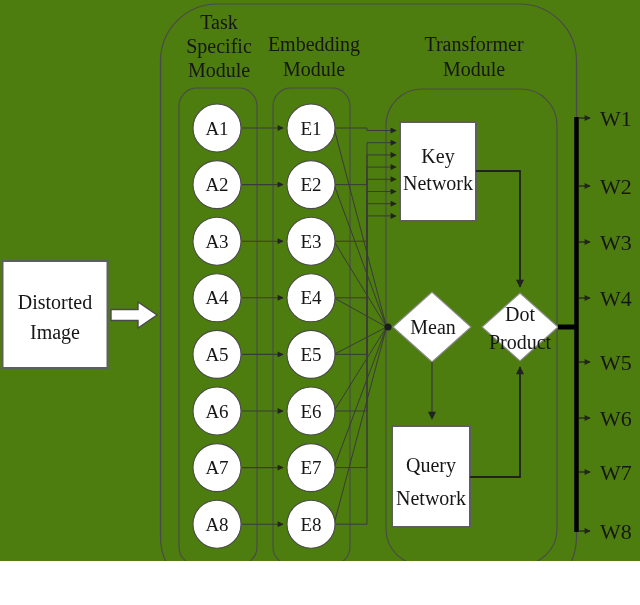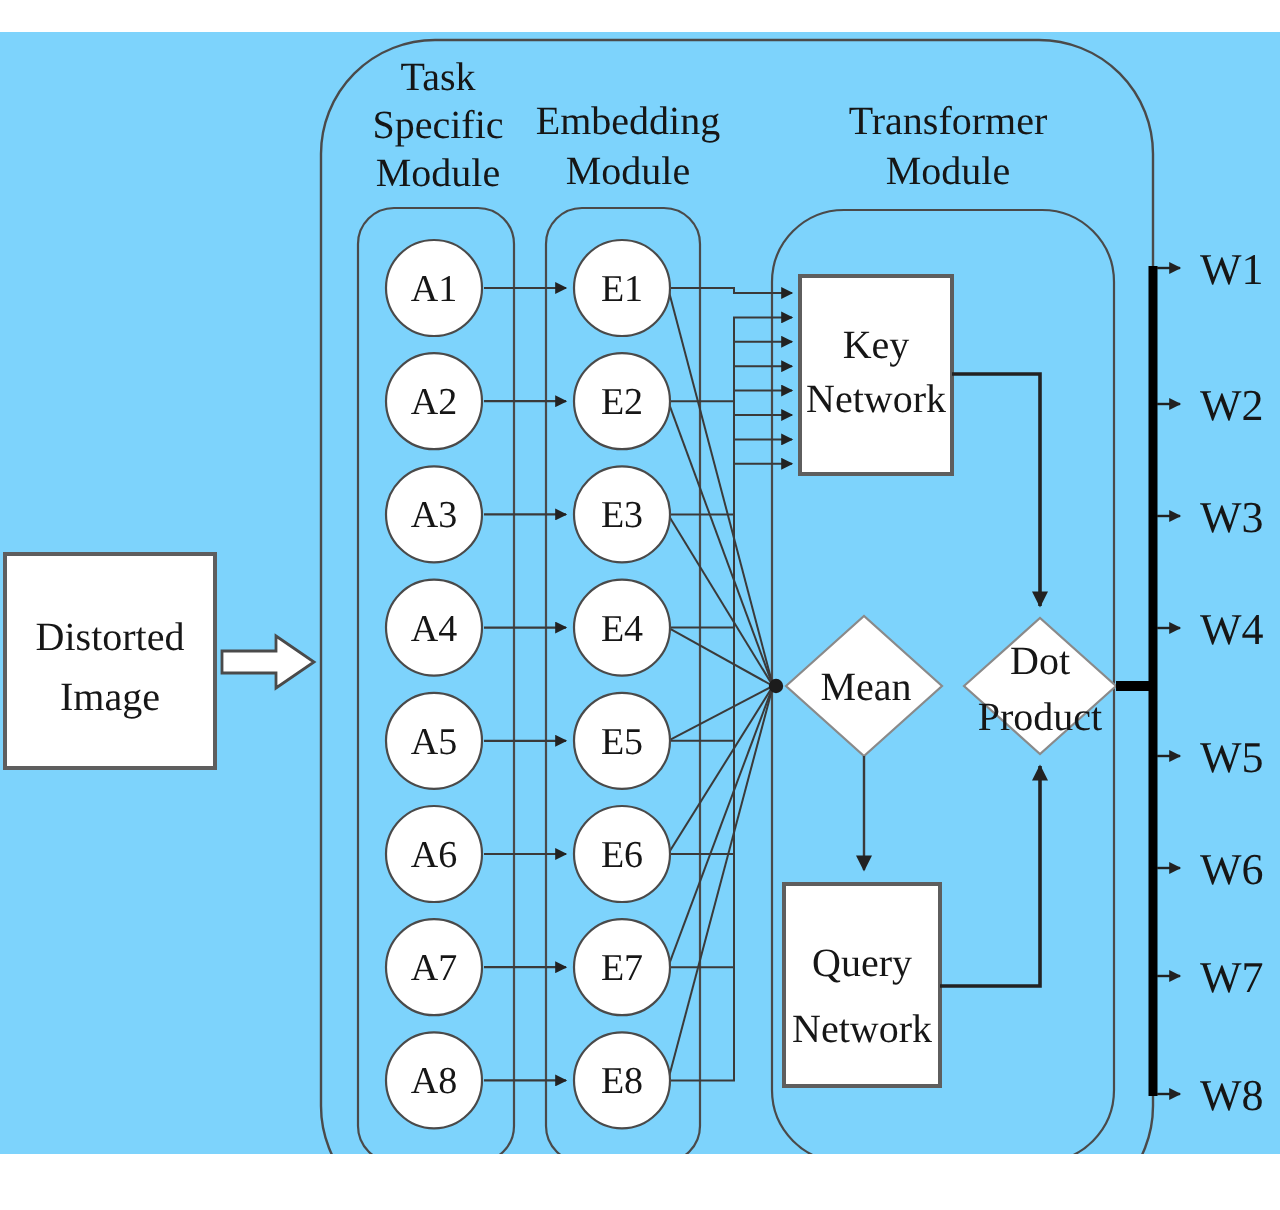--- a/index.html
+++ b/index.html
@@ -1,16 +1,16 @@
 <!DOCTYPE html>
 <html><head>
 <meta charset="utf-8">
 <style>
   html,body{margin:0;padding:0;background:#ffffff;}
-  .stage{width:640px;height:561px;position:relative;background:#7dd3fc;margin-top:16px;}
+  .stage{width:640px;height:561px;position:relative;background:#4d7c0f;}
   svg text{font-family:"Liberation Serif","DejaVu Serif",serif;fill:#161616;}
   text.hdr{font-size:20px;text-anchor:middle;}
   text.node{font-size:19px;text-anchor:middle;}
   text.boxlbl{font-size:20px;text-anchor:middle;}
   text.wlbl{font-size:22px;text-anchor:start;}
 </style>
 </head>
 <body>
 
 <div class="stage">

